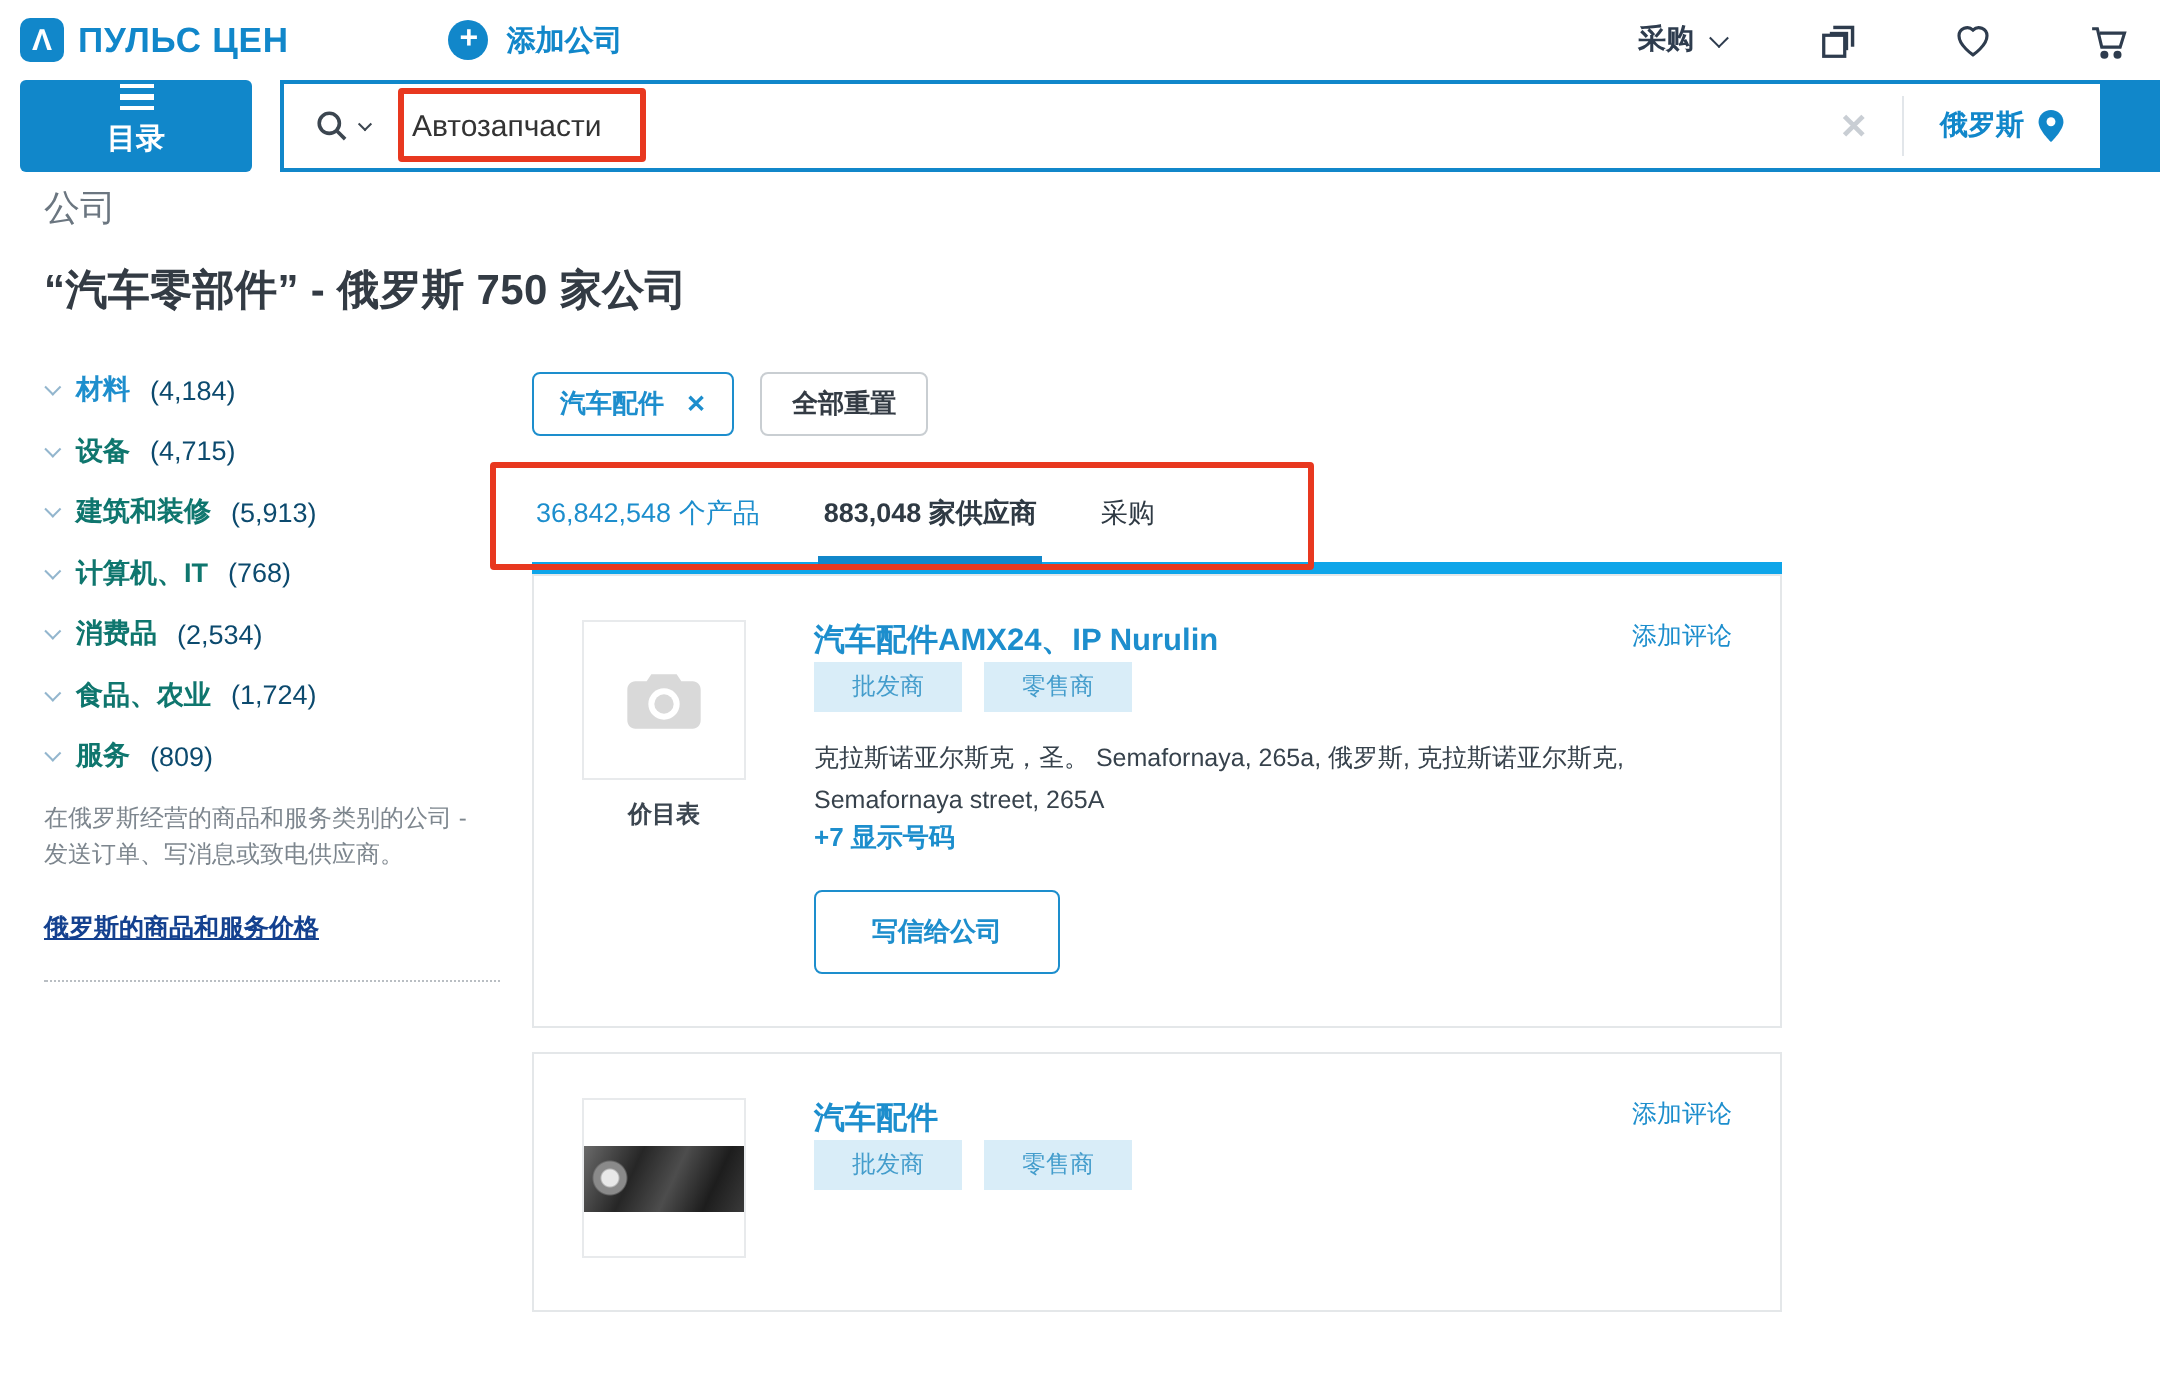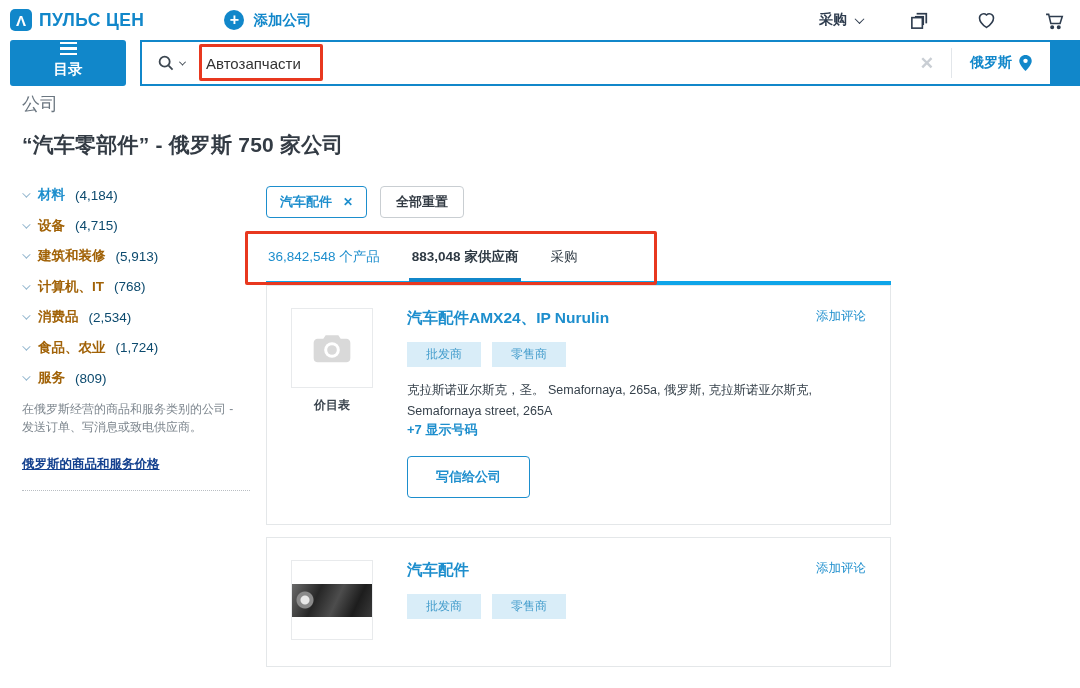--- a/index.html
+++ b/index.html
@@ -55,38 +55,38 @@
   .content { padding-left:22px; }
   .breadcrumb { margin-top:4px; font-size:18px; color:#6b7680; }
   .page-title { margin-top:15px; font-size:21px; font-weight:bold; color:#333b44; letter-spacing:.2px; }
   .layout { display:flex; margin-top:27px; align-items:flex-start; }
 
   
   .sidebar { width:244px; flex-shrink:0; }
   .cat-item { display:flex; align-items:center; gap:10px; margin-bottom:12.5px; font-size:13.5px; cursor:pointer; }
   .chev-cat { width:6px; height:6px; border-right:1.8px solid #93b6ce; border-bottom:1.8px solid #93b6ce;
     transform:rotate(45deg) translateY(-2px); display:inline-block; flex-shrink:0; }
-  .cat-label { color:#a16207; font-weight:bold; }
+  .cat-label { color:#0f766e; font-weight:bold; }
   .cat-item.active .cat-label { color:#1d8ecd; }
   .cat-count { color:#0c4a6e; font-weight:normal; }
   .sidebar-note { margin-top:12px; font-size:12px; color:#7d868e; line-height:1.55; width:220px; }
   .sidebar-link { display:inline-block; margin-top:19px; font-size:12.5px; font-weight:bold;
     color:#14418f; text-decoration:underline; cursor:pointer; }
   .sidebar-divider { margin-top:17px; border-top:1px dotted #b9bec3; width:228px; }
 
   
   .main { width:630px; }
   .chips { display:flex; gap:13px; }
   .chip-active { display:flex; align-items:center; gap:11px; border:1px solid #1d8ecd; border-radius:4px;
     padding:6px 13px; color:#1d8ecd; font-weight:bold; font-size:13px; background:#fff; cursor:pointer; }
   .chip-x { font-size:12px; font-weight:bold; }
   .chip-reset { border:1px solid #c9ced2; border-radius:4px; padding:6px 15px; color:#333b44;
     font-weight:bold; font-size:13px; background:#fff; cursor:pointer; }
   .tabs-wrap { position:relative; margin-top:17px; }
-  .tabs { display:flex; gap:32px; padding:13px 0 15px 2px; border-bottom:4px solid #0ea5e9; width:625px; }
+  .tabs { display:flex; gap:32px; padding:13px 0 15px 2px; border-bottom:6px solid #0ea5e9; width:625px; }
   .tab { font-size:13.5px; cursor:pointer; color:#2f3a44; }
   .tab.link { color:#1d8ecd; }
   .tab.active { font-weight:bold; position:relative; }
   .tab.active::after { content:""; position:absolute; left:-3px; right:-3px; bottom:-16px;
     height:4.5px; background:#1187ca; }
 
   
   .card { width:625px; border:1px solid #e4e7e9; padding:22px 24px 26px 24px; display:flex; background:#fff; }
   .card + .card { margin-top:12px; }
   .card-media { width:82px; margin-right:34px; flex-shrink:0; text-align:center; }
@@ -94,21 +94,21 @@
     align-items:center; justify-content:center; background:#fff; overflow:hidden; }
   .price-label { margin-top:9px; font-size:12px; font-weight:bold; color:#3c4650; }
   .thumb { width:80px; height:33px;
     background:
       radial-gradient(circle at 13px 16px, #e8e8e8 0 4px, #8a8a8a 5px 8px, rgba(40,40,40,.0) 9px),
       linear-gradient(115deg, #6a6a6a 0%, #262626 32%, #4d4d4d 55%, #1d1d1d 78%, #3a3a3a 100%); }
   .card-body { flex:1; min-width:0; }
   .card-head { display:flex; align-items:flex-start; }
   .card-title { font-size:15.5px; font-weight:bold; color:#1d8ecd; cursor:pointer;text-align:right; }
   .add-review { margin-left:auto; font-size:12.5px; color:#1d8ecd; cursor:pointer; white-space:nowrap; }
-  .badges { margin-top:13px; display:flex; gap:11px; }
+  .badges { display:flex; gap:11px; }
   .badge { background:#d9edf8; color:#449dcc; font-size:12px; padding:4px 19px; }
   .address { margin-top:13px; font-size:12.5px; color:#37424c; line-height:1.65; max-width:428px; }
   .phone { margin-top:0; font-size:13px; font-weight:bold; color:#1d8ecd; cursor:pointer; }
   .description { margin-top:15px; font-size:12.5px; color:#37424c; line-height:1.7; max-width:508px; }
   .write-btn { margin-top:17px; display:inline-block; border:1px solid #1d8ecd; border-radius:4px;
     background:#fff; color:#1d8ecd; font-weight:bold; font-size:13px; padding:11px 28px;
     cursor:pointer; font-family:inherit; }
 </style>
 </head>
 <body>

